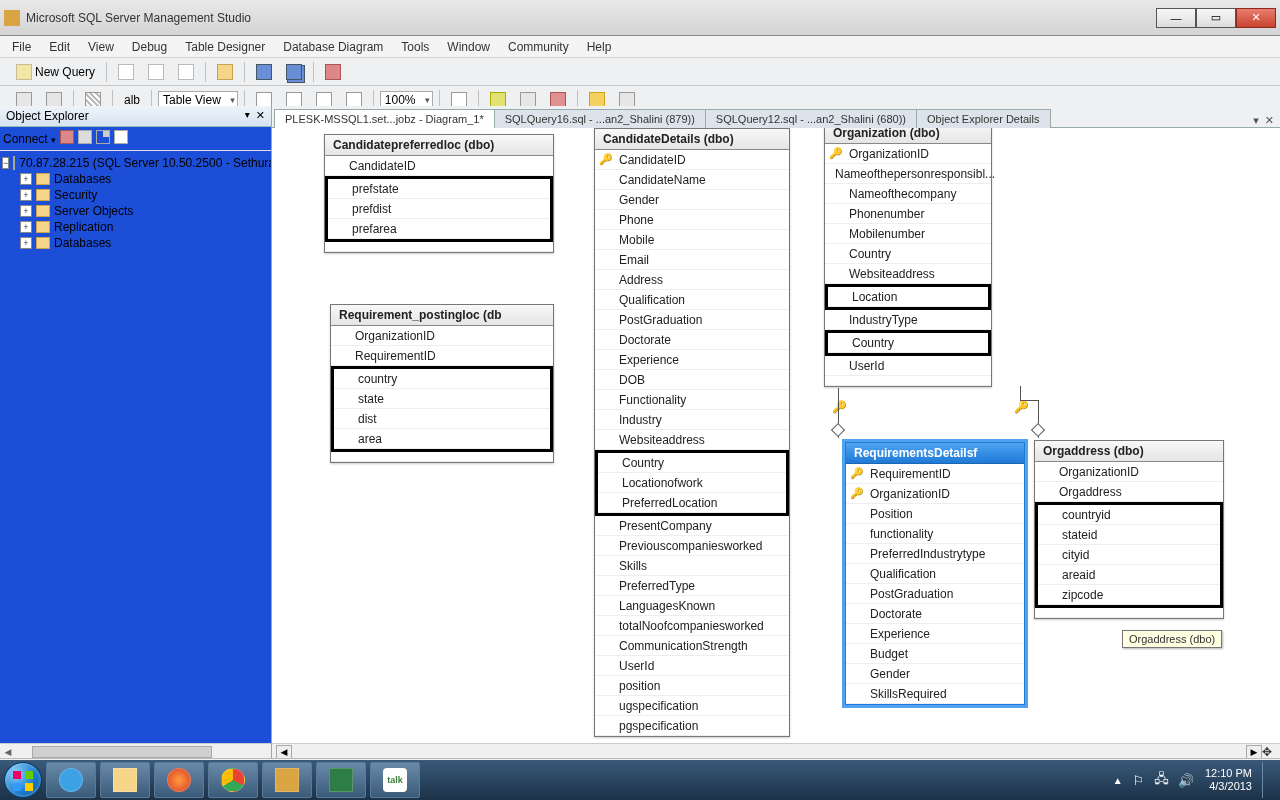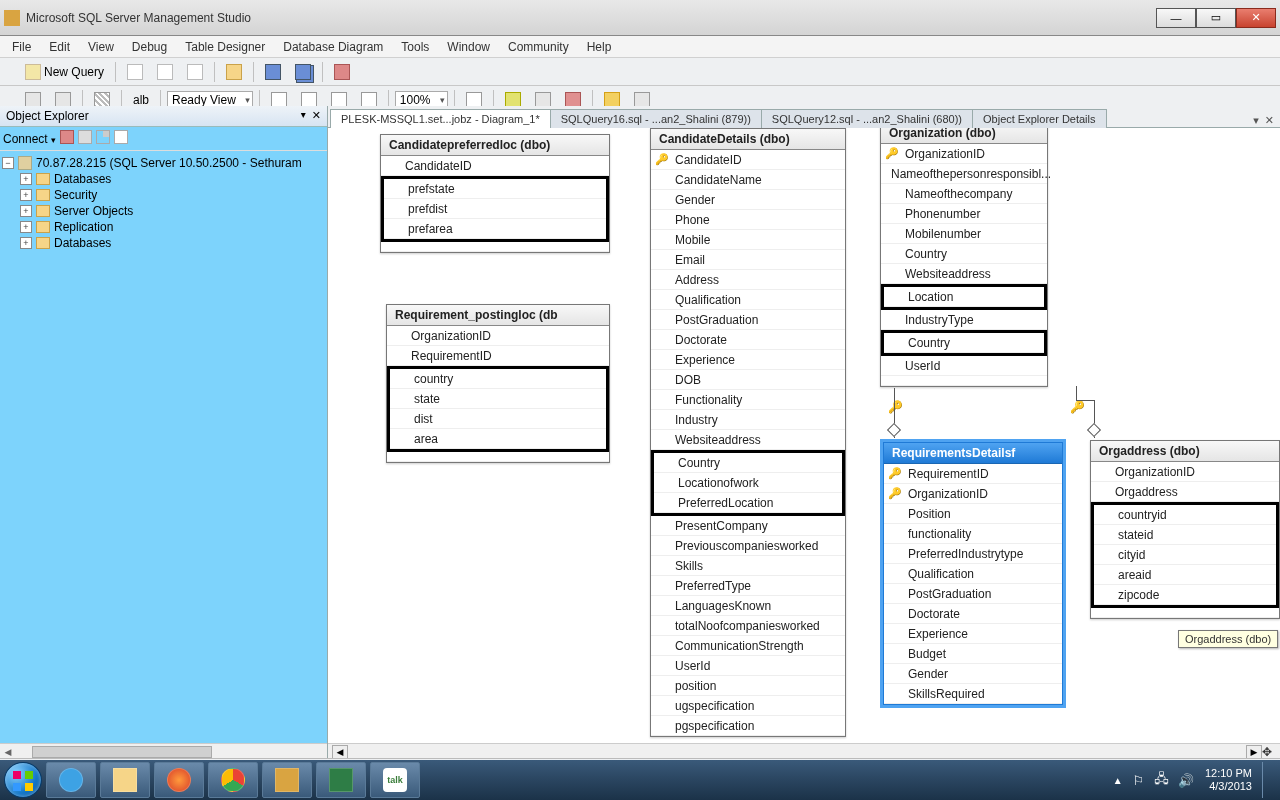--- a/index.html
+++ b/index.html
@@ -25,30 +25,30 @@
   .titlebar .app-icon { width: 16px; height: 16px; background:#d9a441; margin-right:6px; }
   .titlebar .title { flex:1; color:#333; }
   .winbtns { display:flex; gap:0; margin-right:0; }
   .winbtn { width:40px; height:20px; border:1px solid #555; display:flex; align-items:center; justify-content:center; font-size:11px; background:linear-gradient(#f8f8f8,#ddd); }
   .winbtn.close { background:linear-gradient(#e97e6f,#c8432f); color:#fff; border-color:#8a2a1c; }
   .winbtn.max { background:linear-gradient(#f8f8f8,#ddd); }
   
   .menubar { height:22px; background:#f4f4f4; display:flex; align-items:center; padding:0 4px; color:#333; gap:2px; border-bottom:1px solid #d0d0d0;}
   .menubar .menu-item { padding:2px 8px; }
   
-  .toolbar { height:28px; background:#eef0f2; border-bottom:1px solid #c8c8c8; display:flex; align-items:center; padding:0 20px; gap:4px;}
+  .toolbar { height:28px; background:#eef0f2; border-bottom:1px solid #c8c8c8; display:flex; align-items:center; padding:0 11px; gap:4px;}
   .toolbar .tb-btn { padding:2px 4px; display:flex; align-items:center; gap:3px; border:1px solid transparent; }
   .toolbar .sep { width:1px; height:20px; background:#c0c0c0; margin:0 2px; }
   .toolbar .combo { border:1px solid #aaa; background:#fff; padding:1px 16px 1px 4px; position:relative; }
   .toolbar .combo:after { content:"▾"; position:absolute; right:2px; font-size:9px; color:#555;}
   .icon16 { width:16px; height:16px; display:inline-block; }
   
   .main-area { position:absolute; top:106px; left:0; right:0; bottom:40px; display:flex; }
   
-  .pane-left { width:328px; border-right:1px solid #9aa; background:#7dd3fc; display:flex; flex-direction:column; }
+  .pane-left { width:272px; border-right:1px solid #9aa; background:#1d4ed8; display:flex; flex-direction:column; }
   .pane-header { background:linear-gradient(#eef3f8,#d7e4f2); border-bottom:1px solid #9bb; padding:3px 6px; display:flex; justify-content:space-between;}
   .pane-toolbar { padding:3px; display:flex; align-items:center; gap:4px; border-bottom:1px solid #ddd;}
   .tree { padding:4px 2px; overflow:auto; flex:1; }
   .tree-row { display:flex; align-items:center; gap:4px; padding:1px 0; white-space:nowrap; }
   .exp { width:12px; height:12px; border:1px solid #888; display:inline-flex; align-items:center; justify-content:center; font-size:9px; line-height:9px; color:#444; background:#fff;}
   .folder { width:14px; height:12px; background:#f6d588; border:1px solid #caa24a; display:inline-block;}
   .server-ico { width:14px; height:14px; background:#e0d0a0; border:1px solid #aa8; display:inline-block; }
   .indent1 { padding-left:18px; }
   
   .hscroll-left { height:17px; background:#f0f0f0; border-top:1px solid #ccc; display:flex; align-items:center;}
@@ -86,21 +86,21 @@
   .start-orb { width:38px; height:36px; border-radius:50%; background:radial-gradient(circle at 30% 30%, #8cd3ff, #1176c8 60%, #0a4f8a); border:1px solid #0a3a66; box-shadow:0 0 4px rgba(255,255,255,.5) inset;}
   .orb-flag { position:relative; width:20px; height:20px; margin:8px auto;}
   .orb-flag span { position:absolute; width:8px; height:8px;}
   .orb-flag .r{background:#e06; top:0;left:0;} .orb-flag .g{background:#6c0;top:0;right:0;} .orb-flag .b{background:#39f;bottom:0;left:0;} .orb-flag .y{background:#fc0;bottom:0;right:0;}
   .task-btn { width:50px; height:36px; border:1px solid #5a7a98; background:linear-gradient(#6a8aaa,#3a5a7a); display:flex; align-items:center; justify-content:center; border-radius:2px;}
   .task-btn .ico { width:24px; height:24px; background:#30556b; border:1px solid #fff3; display:inline-block;}
   .tray { margin-left:auto; display:flex; align-items:center; color:#fff; gap:10px; padding-right:6px;}
   .tray .clock { text-align:right; font-size:11px; line-height:13px;}
   .tray .tri { font-size:10px;}
   .tooltip { position:absolute; background:#ffffe1; border:1px solid #777; padding:2px 6px; font-size:11px; color:#333; box-shadow:1px 1px 2px rgba(0,0,0,.3);}
-  .tbl.selected { border:1px solid #1f7ad6; outline:3px solid #4fa3f1; }
+  .tbl.selected { border:1px solid #1f7ad6; outline:3px solid #4fa3f1;margin-left:18px; }
 </style>
 </head>
 <body>
 
 <div class="titlebar">
   <span class="app-icon"></span>
   <span class="title">Microsoft SQL Server Management Studio</span>
   <div class="winbtns">
     <div class="winbtn">—</div>
     <div class="winbtn max">▭</div>
@@ -163,21 +163,21 @@
   <div class="sep"></div>
   <div class="tb-btn">
       <span class="icon16" style="border:1px solid #999;background:repeating-linear-gradient(45deg,#bbb,#bbb 2px,#fff 2px,#fff 4px);"></span>
     </div>
   <div class="sep"></div>
   <div class="tb-btn">
       <span>alb</span>
     </div>
   <div class="sep"></div>
   <div class="tb-btn combo">
-      <span>Ready View</span>
+      <span>Table View</span>
     </div>
   <div class="sep"></div>
   <div class="tb-btn">
       <span class="icon16" style="background:#fff;border:1px solid #999;"></span>
     </div>
   <div class="tb-btn">
       <span class="icon16" style="background:#fff;border:1px solid #999;"></span>
     </div>
   <div class="tb-btn">
       <span class="icon16" style="background:#fff;border:1px solid #999;"></span>

